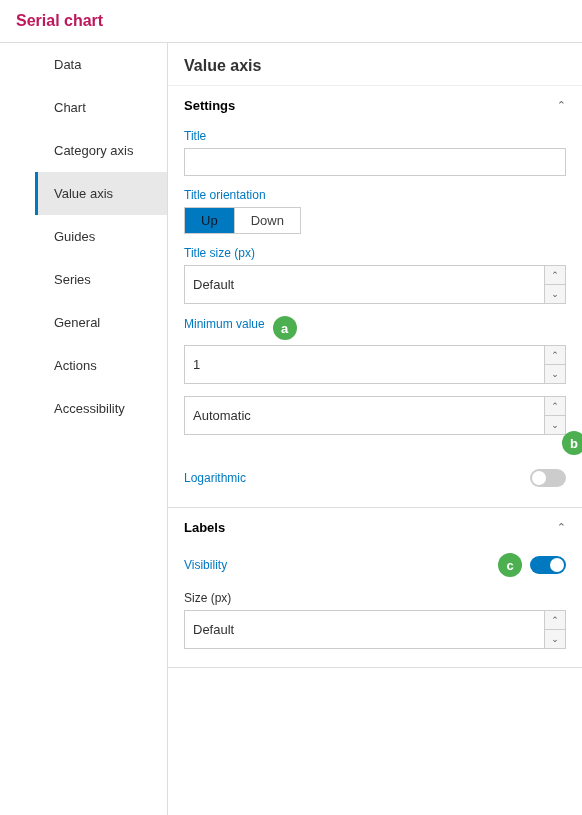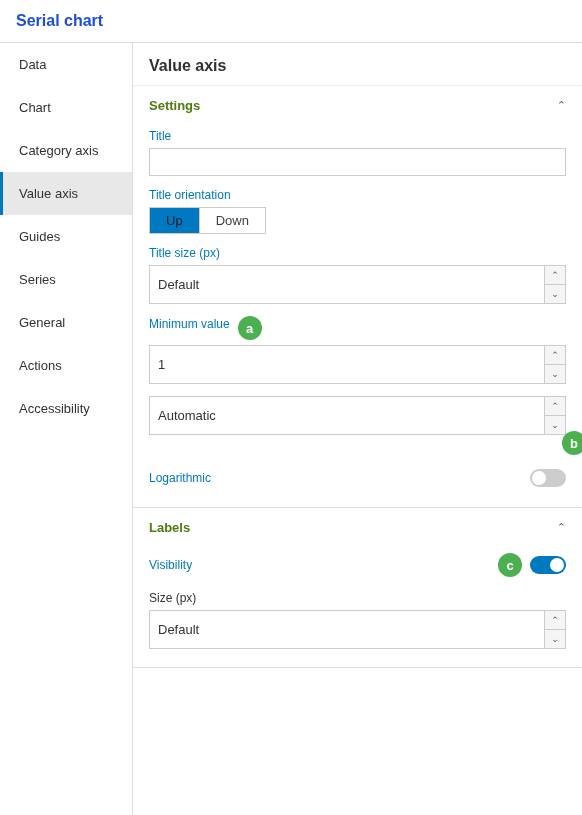--- a/index.html
+++ b/index.html
@@ -13,28 +13,29 @@
       overflow: hidden;
       display: flex;
       flex-direction: column;
     }
 
     .app-header {
       padding: 12px 16px;
       border-bottom: 1px solid #ddd;
       font-size: 16px;
       font-weight: 600;
-      color: #1d4ed8;
+      color: #be185d;
       background: #fff;
     }
 
     .main-layout {
       display: flex;
       flex: 1;
       overflow: hidden;
+      padding-left: 35px;
     }
 
     
     .sidebar {
       width: 133px;
       border-right: 1px solid #ddd;
       background: #fff;
       flex-shrink: 0;
       display: flex;
       flex-direction: column;
@@ -81,21 +82,21 @@
     .section-header {
       display: flex;
       justify-content: space-between;
       align-items: center;
       padding: 12px 16px 10px 16px;
     }
 
     .section-title {
       font-size: 13px;
       font-weight: 600;
-      color: #4d7c0f;
+      color: #000000;
     }
 
     .collapse-icon {
       cursor: pointer;
       font-size: 11px;
       color: #666;
     }
 
     .field-group {
       padding: 6px 16px;

